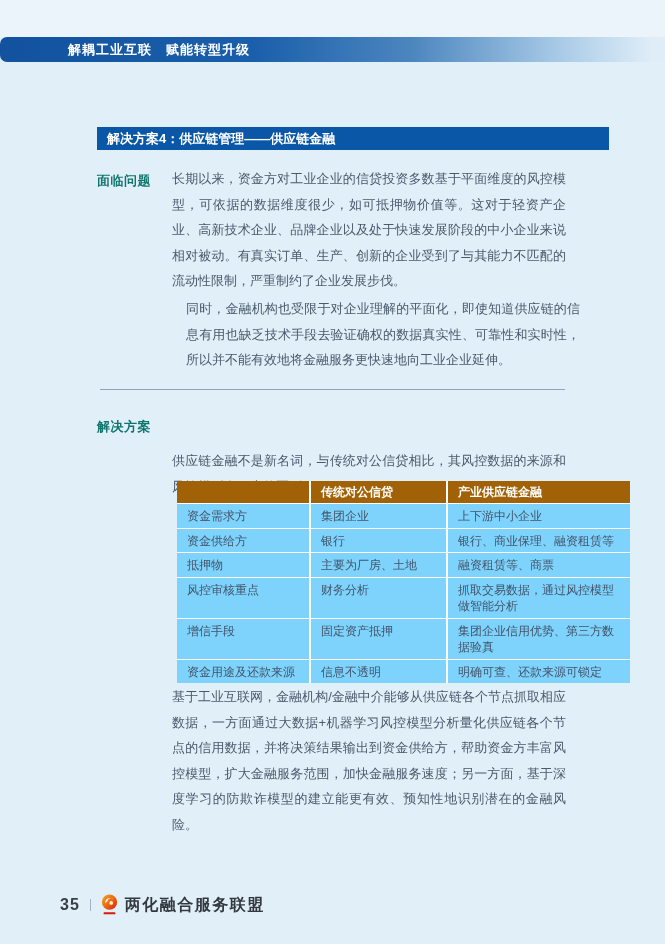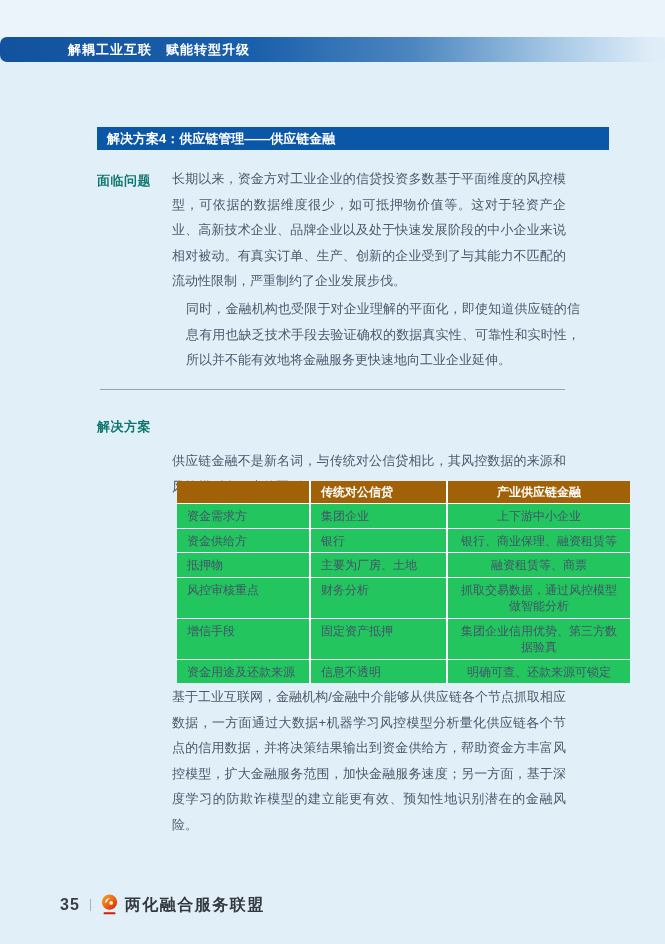--- a/index.html
+++ b/index.html
@@ -78,31 +78,31 @@
   }
   table.compare th {
     background: #a16207;
     color: #FFFFFF;
     font-weight: bold;
     text-align: left;
     padding: 4px 10px 3px 10px;
     line-height: 15px;
   }
   table.compare td {
-    background: #22c55e;
+    background: #7dd3fc;
     padding: 4px 10px 3px 10px;
     line-height: 16.5px;
     vertical-align: top;
     text-align: left;
   }
   table.compare th, table.compare td {
     border-right: 2px solid #FBFDFF;
     border-bottom: 1.5px solid #FBFDFF;
   }
-  table.compare th:last-child, table.compare td:last-child { border-right: none; text-align: center; }
+  table.compare th:last-child, table.compare td:last-child { border-right: none; }
   table.compare tr:last-child td { border-bottom: none; }
   .col1 { width: 112px; }
   .col2 { width: 115px; }
   .col3 { width: 162px; }
   .footer {
     position: absolute; left: 60px; top: 893px;
     display: flex;
     align-items: center;
     height: 24px;
     font-size: 16px;

